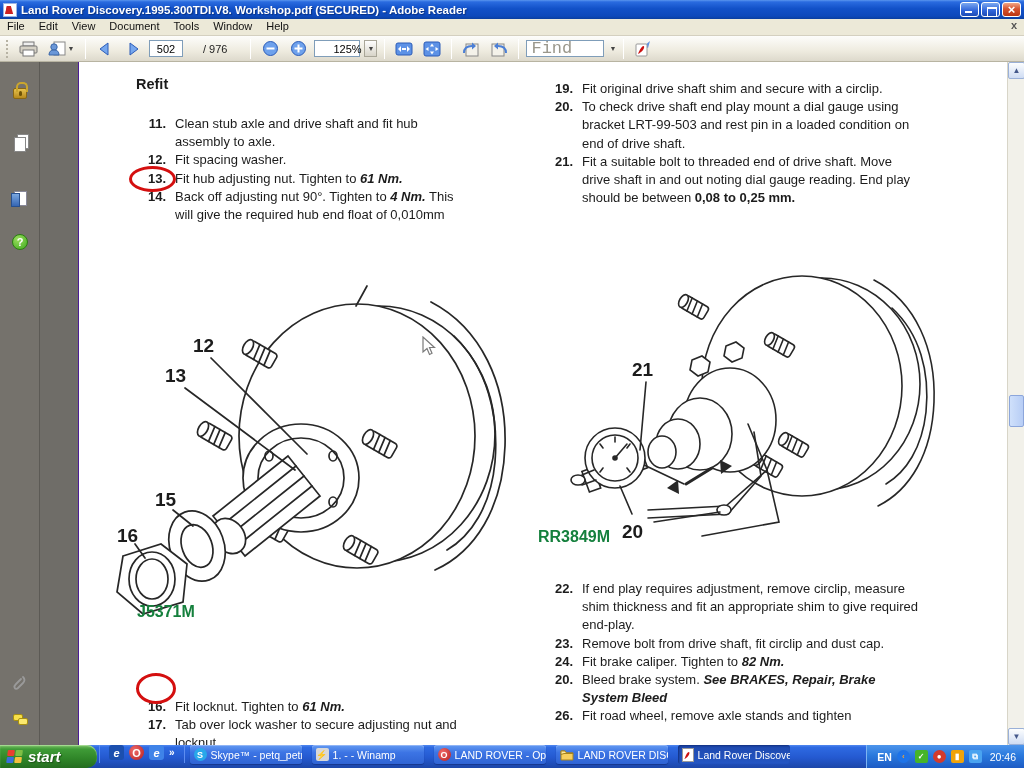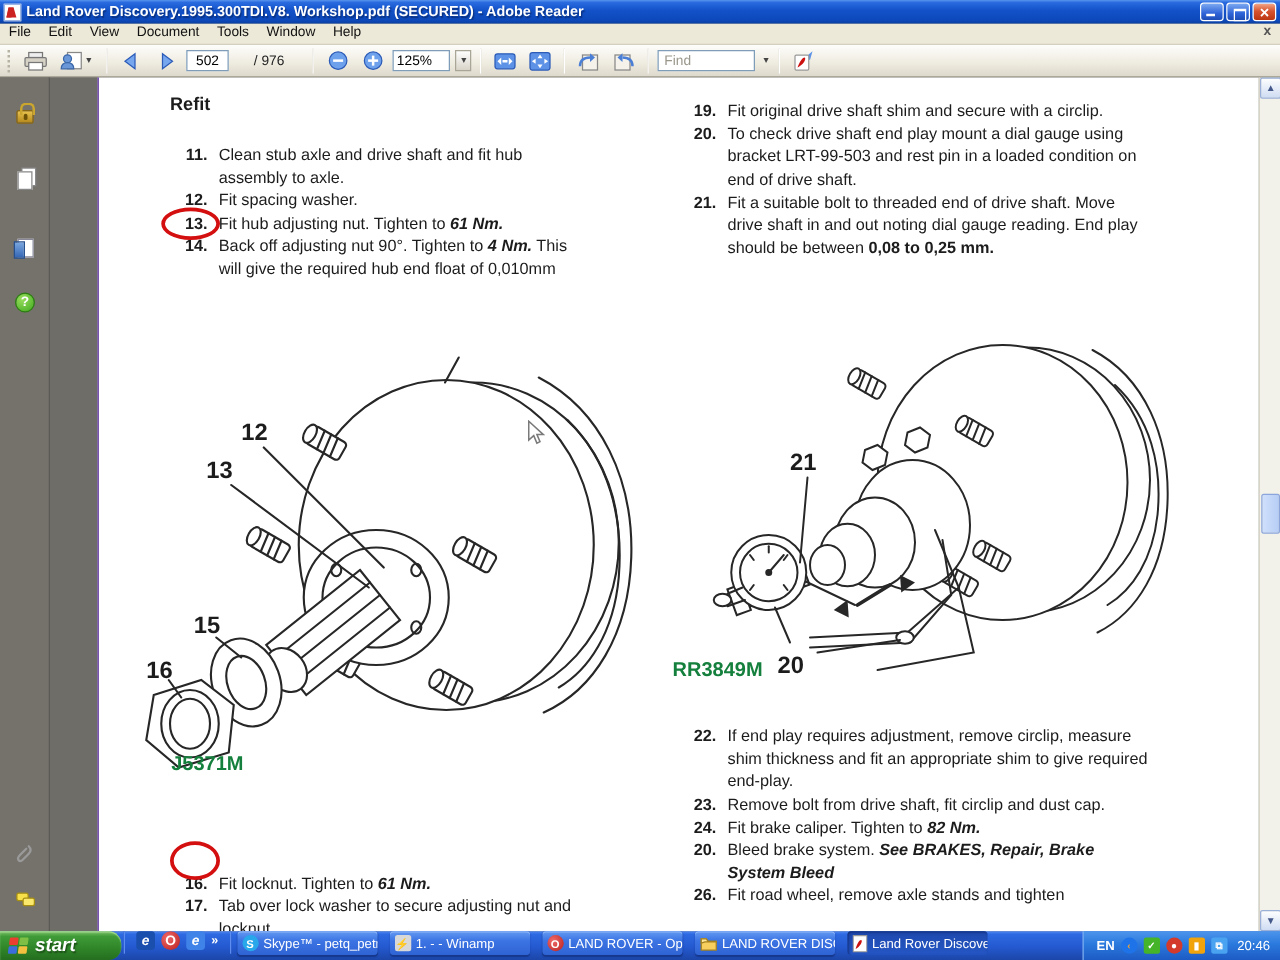--- a/index.html
+++ b/index.html
@@ -33,24 +33,24 @@
 
   
   .toolbar{position:absolute;left:0;top:36px;width:1024px;height:26px;
     background:linear-gradient(180deg,#fdfdfb,#eeebdf 60%,#ddd9cc);
     border-bottom:1px solid #b8b4a2;display:flex;align-items:center;padding:0 4px;gap:4px}
   .grip{width:4px;height:18px;border-left:2px dotted #b7b3a4;margin:0 2px;flex:none}
   .tsep{width:1px;height:20px;background:#c4c0b0;border-right:1px solid #fff;margin:0 3px;flex:none}
   .tbtn{width:24px;height:22px;display:flex;align-items:center;justify-content:center;border-radius:2px;flex:none}
   .pagebox{width:34px;height:17px;font-size:11px;text-align:center;border:1px solid #7f9db9;background:#fff;font-family:"Liberation Sans",sans-serif}
   .pagetotal{font-size:11px;color:#222;margin:0 16px;white-space:nowrap}
-  .zoombox{width:46px;height:17px;border:1px solid #7f9db9;background:#fff;font-size:11px;display:flex;align-items:center;padding-left:2px}
+  .zoombox{width:46px;height:17px;border:1px solid #7f9db9;background:#fff;font-size:11px;display:flex;align-items:center;padding-left:18px}
   .ddbtn{width:13px;height:17px;background:linear-gradient(#fefefe,#d8d4c8);border:1px solid #a9a698;font-size:7px;color:#444;
     display:flex;align-items:center;justify-content:center}
-  .findbox{width:78px;height:17px;border:1px solid #7f9db9;font-size:11px;padding:0 4px;font-family:Liberation Sans, sans-serif}
+  .findbox{width:78px;height:17px;border:1px solid #7f9db9;font-size:17px;padding:0 4px;font-family:Liberation Mono, monospace}
   .findbox::placeholder{color:#9a978b}
 
   
   .main{position:absolute;left:0;top:62px;width:1024px;height:683px;background:#6f6d68}
   .navstrip{position:absolute;left:0;top:0;width:40px;height:683px;background:#75726c;border-right:1px solid #5c5a55}
   .navicon{position:absolute;left:10px;width:20px;height:20px;display:flex;align-items:center;justify-content:center}
   .page{position:absolute;left:78px;top:0;width:929px;height:683px;background:#fff;overflow:hidden;
     border-left:1px solid #4c1d95;color:#1c1c1c}
 
   

